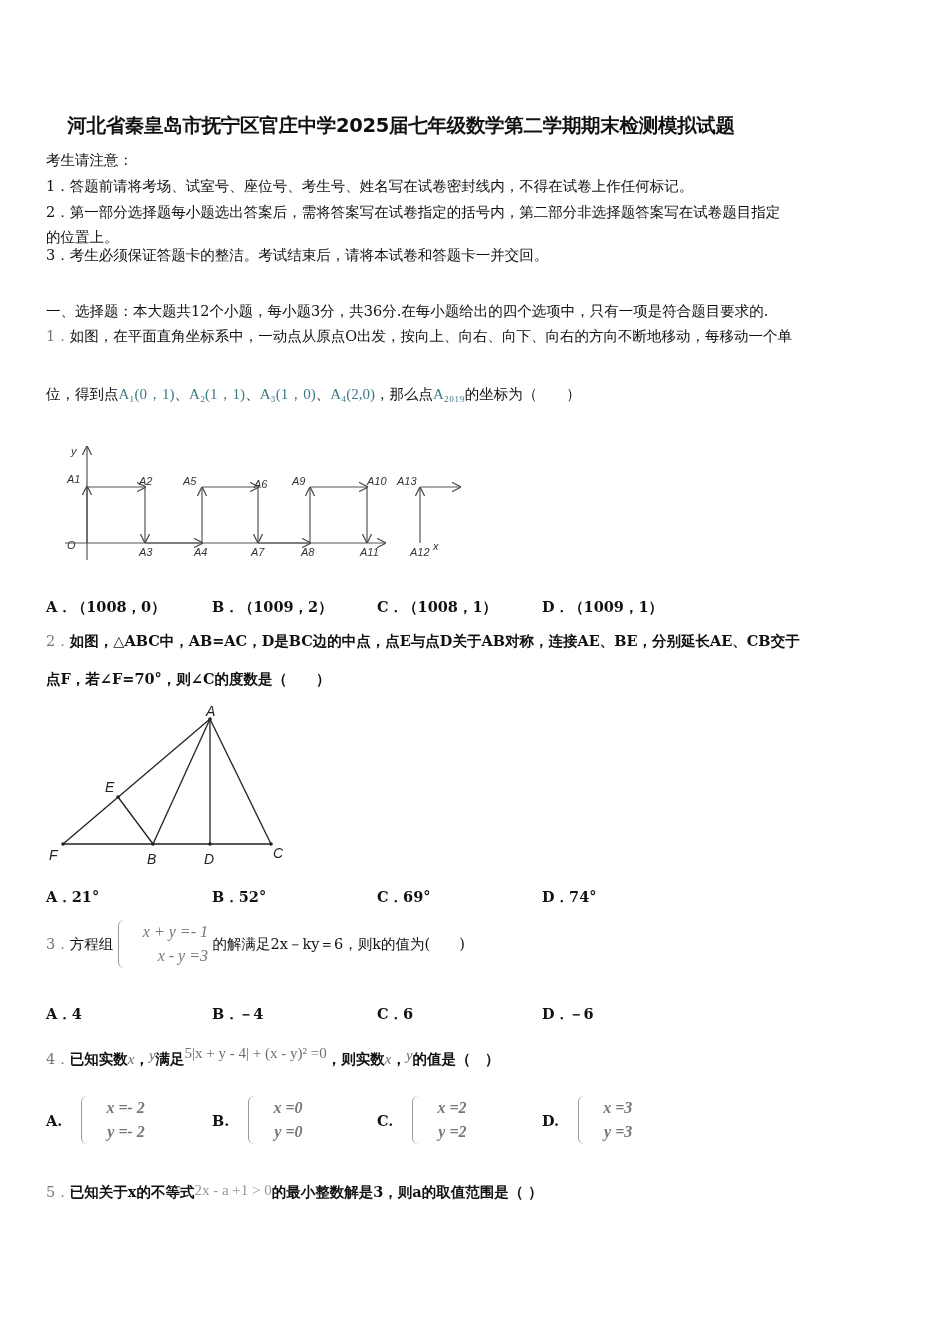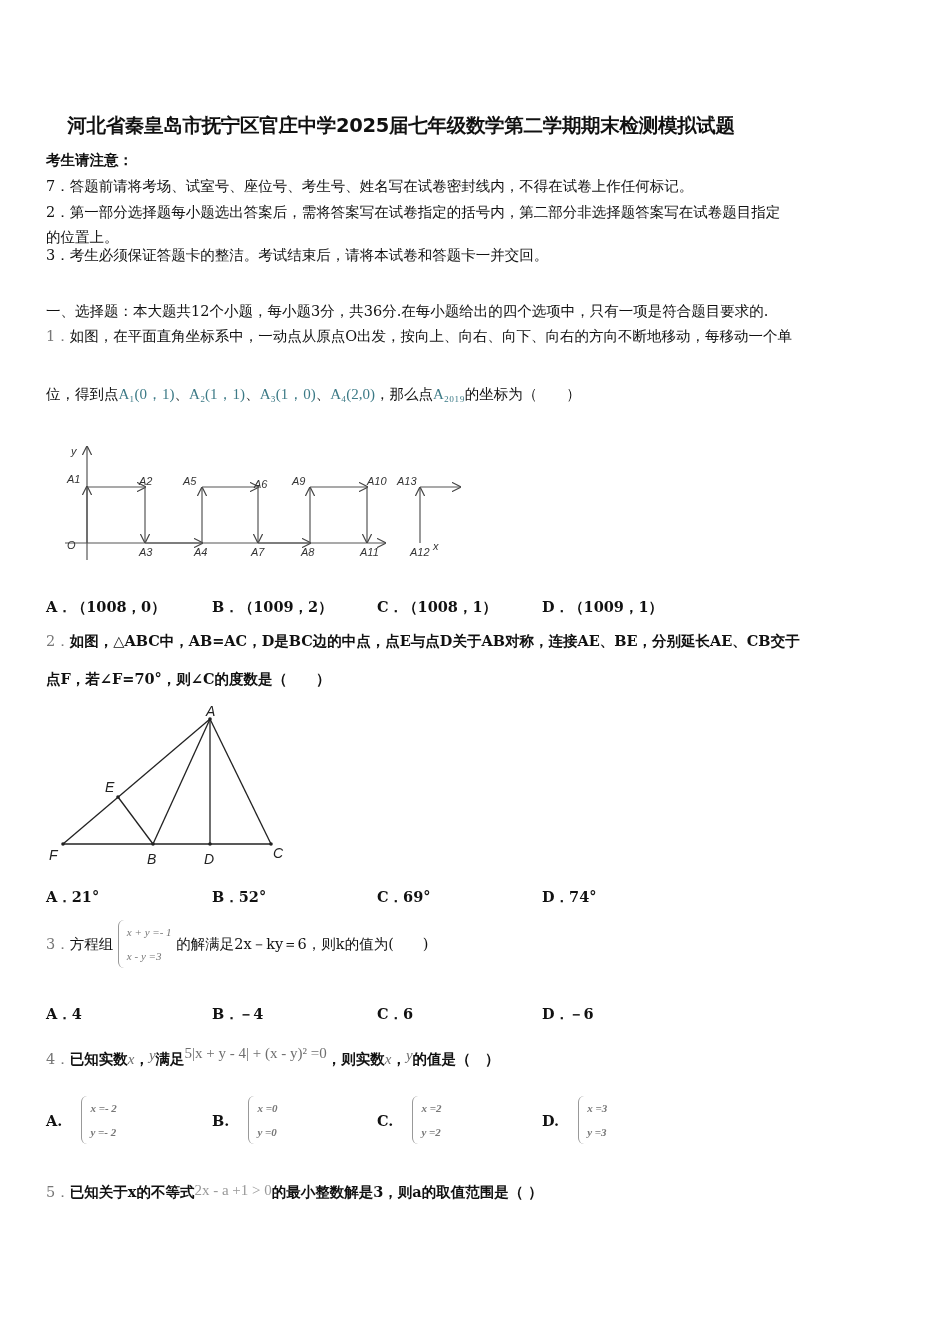--- a/index.html
+++ b/index.html
@@ -16,33 +16,34 @@
     }
     .txt { font-size: 14.5px; left: 46px; }
     .bold { font-weight: bold; }
     .math { font-family: "Liberation Serif", "DejaVu Serif", serif; font-style: italic; }
     .mathimg { color: #6f6f6f; font-family: "Liberation Serif", serif; font-size: 15px; }
     .teal { color: #3c7a86; font-family: "Liberation Serif", serif; font-size: 15px; }
     .num { color: #777; }
     .opt { font-size: 14.5px; font-weight: bold; }
     .sys {
       display: inline-block; position: relative; vertical-align: middle;
-      padding-left: 8px; border-left: 1px solid #999; border-radius: 6px 0 0 6px;
-      color: #777; font-family: "Liberation Serif", serif; font-style: italic; font-size: 11px;
+      padding-left: 24px; border-left: 1px solid #999; border-radius: 6px 0 0 6px;
+      color: #777; font-family: "Liberation Serif", serif; font-style: italic; font-size: 16px;
       line-height: 24px;
+      text-align: right;
     }
     svg text { font-family: "Liberation Sans", sans-serif; font-style: italic; }
   </style>
 </head>
 <body>
 
 <div class="abs title">河北省秦皇岛市抚宁区官庄中学2025届七年级数学第二学期期末检测模拟试题</div>
 
-<div class="abs txt" style="top:151px;font-weight:bold;">考生请注意：</div>
-<div class="abs txt" style="top:177px;">7．答题前请将考场、试室号、座位号、考生号、姓名写在试卷密封线内，不得在试卷上作任何标记。</div>
+<div class="abs txt" style="top:151px;">考生请注意：</div>
+<div class="abs txt" style="top:177px;">1．答题前请将考场、试室号、座位号、考生号、姓名写在试卷密封线内，不得在试卷上作任何标记。</div>
 <div class="abs txt" style="top:203px;">2．第一部分选择题每小题选出答案后，需将答案写在试卷指定的括号内，第二部分非选择题答案写在试卷题目指定</div>
 <div class="abs txt" style="top:228px;">的位置上。</div>
 <div class="abs txt" style="top:246px;">3．考生必须保证答题卡的整洁。考试结束后，请将本试卷和答题卡一并交回。</div>
 
 <div class="abs txt" style="top:302px;">一、选择题：本大题共12个小题，每小题3分，共36分.在每小题给出的四个选项中，只有一项是符合题目要求的.</div>
 
 <div class="abs txt" style="top:327px;">
   <span class="num">1．</span><span>如图，在平面直角坐标系中，一动点从原点O出发，按向上、向右、向下、向右的方向不断地移动，每移动一个单</span>
 </div>
 <div class="abs txt" style="top:385px;">

